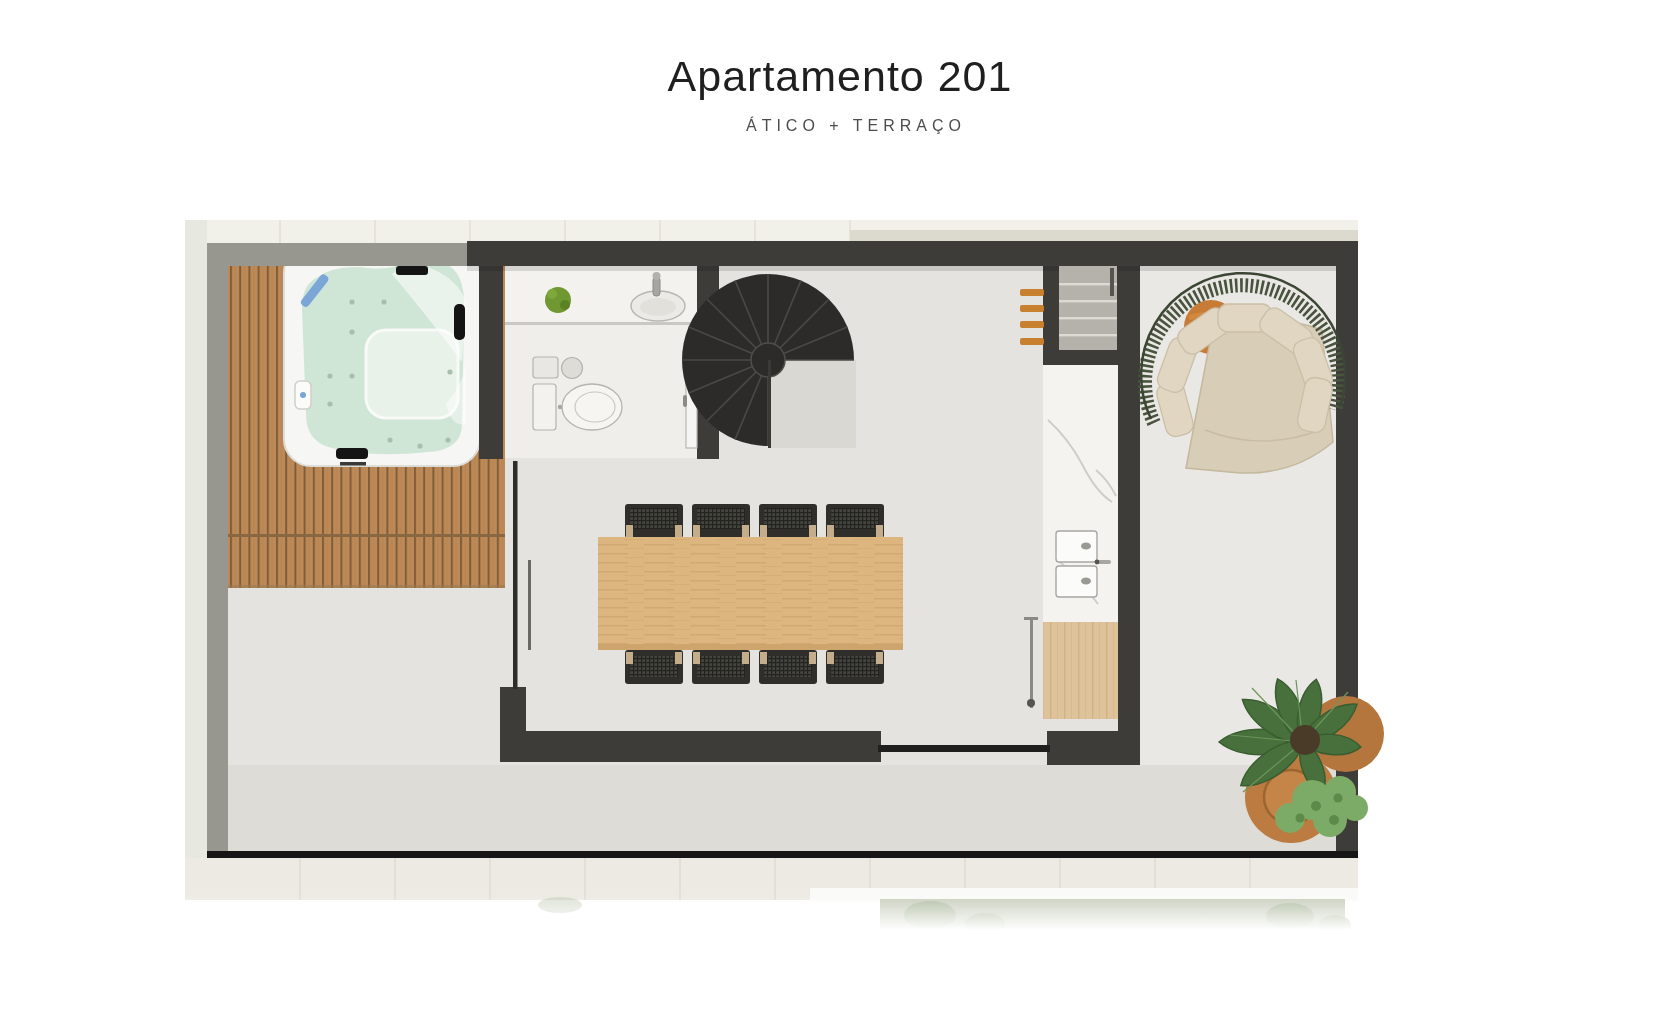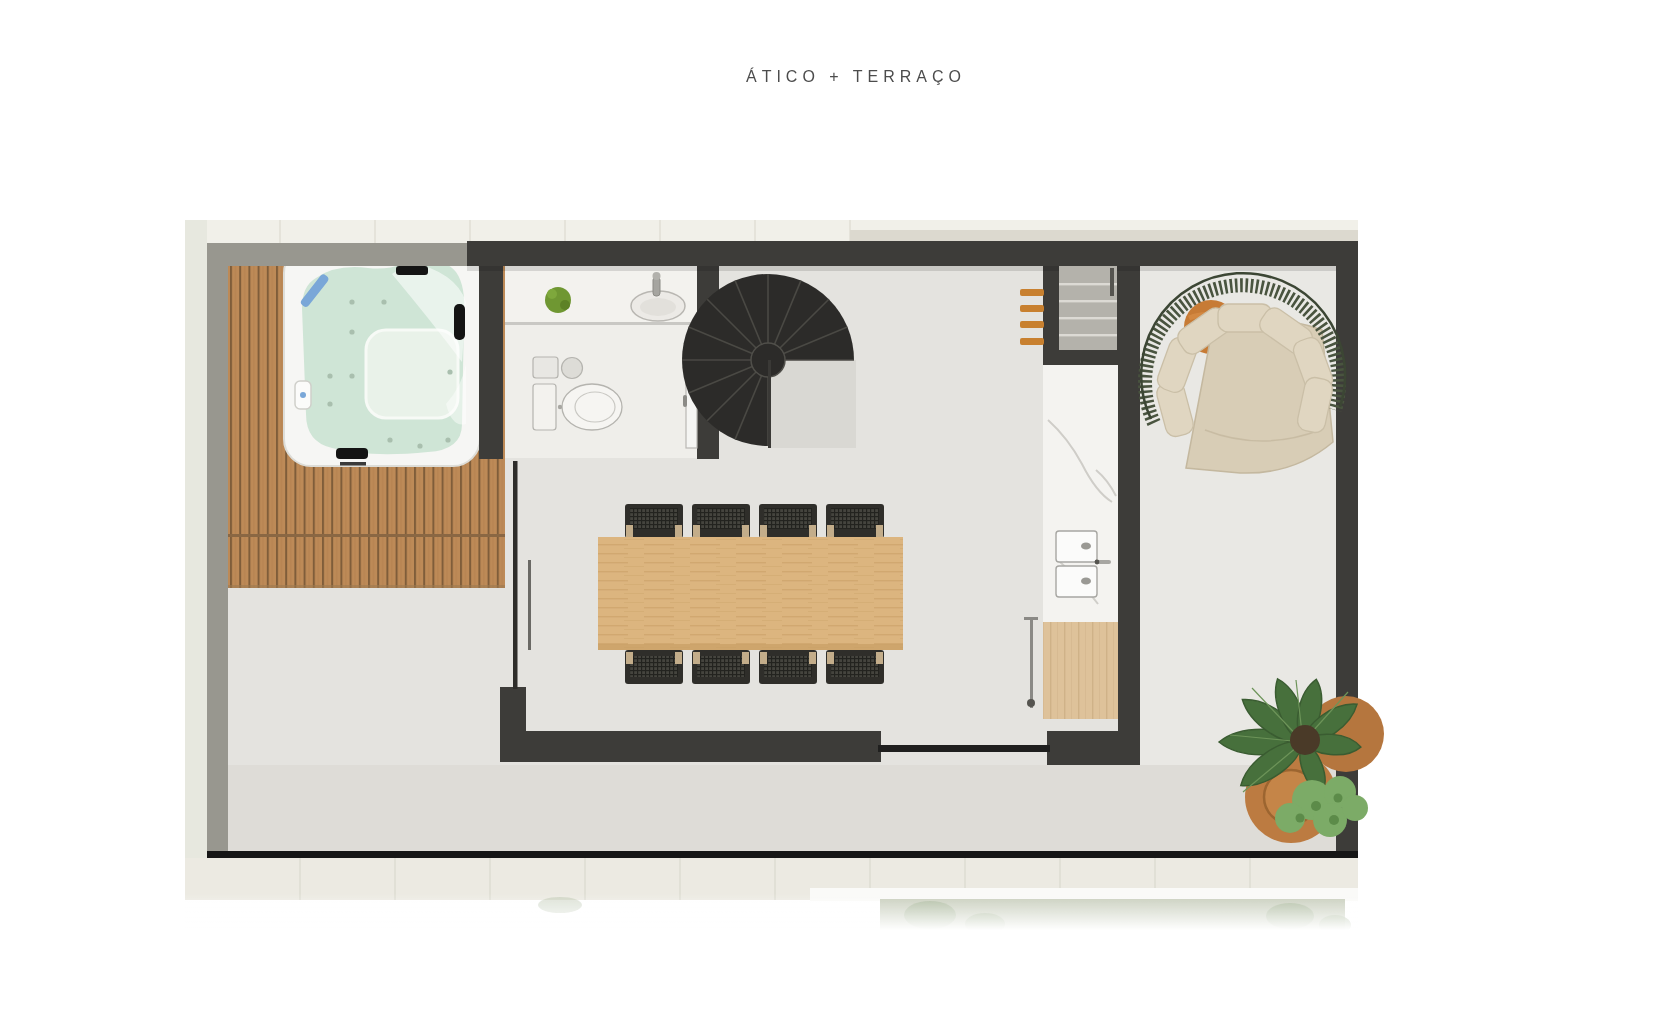--- a/index.html
+++ b/index.html
@@ -17,20 +17,21 @@
     letter-spacing:5px;
     padding-left:32px;
   }
   .plan-wrap{position:absolute;left:0;top:0;width:1680px;height:1012px;}
   svg{display:block;}
 </style>
 </head>
 <body>
 
 <div class="header">
+  <div class="plan-title">Apartamento 201</div>
   <div class="plan-subtitle">ÁTICO + TERRAÇO</div>
 </div>
 
 <div class="plan-wrap">
 <svg width="1680" height="1012" viewBox="0 0 1680 1012" xmlns="http://www.w3.org/2000/svg">
   <defs>
     <pattern id="deckV" width="9.2" height="60" patternUnits="userSpaceOnUse">
       <rect width="9.2" height="60" fill="#bd8a57"></rect>
       <rect width="2" height="60" fill="#7f5d3a"></rect>
       <rect x="5" width="1" height="60" fill="#ab7a49" opacity="0.5"></rect>

